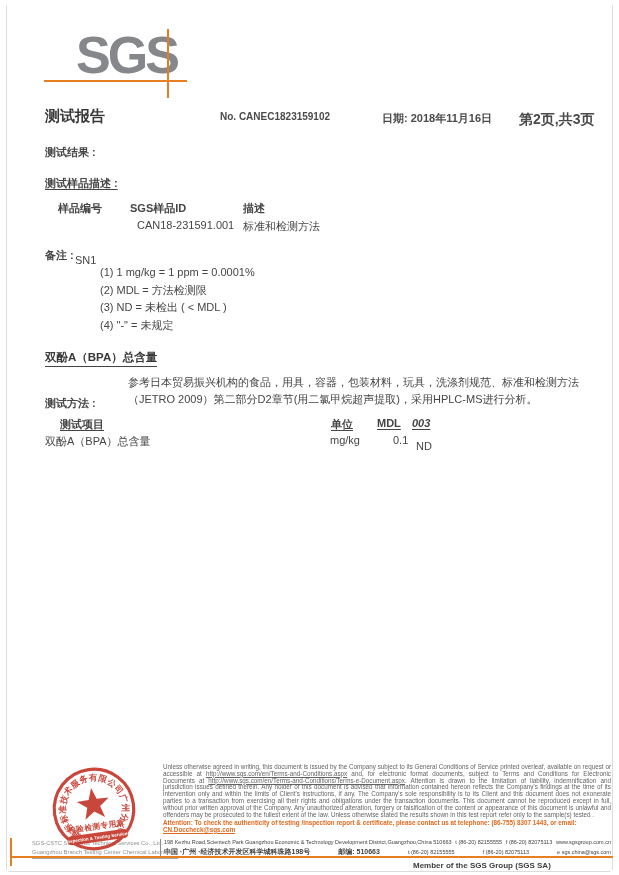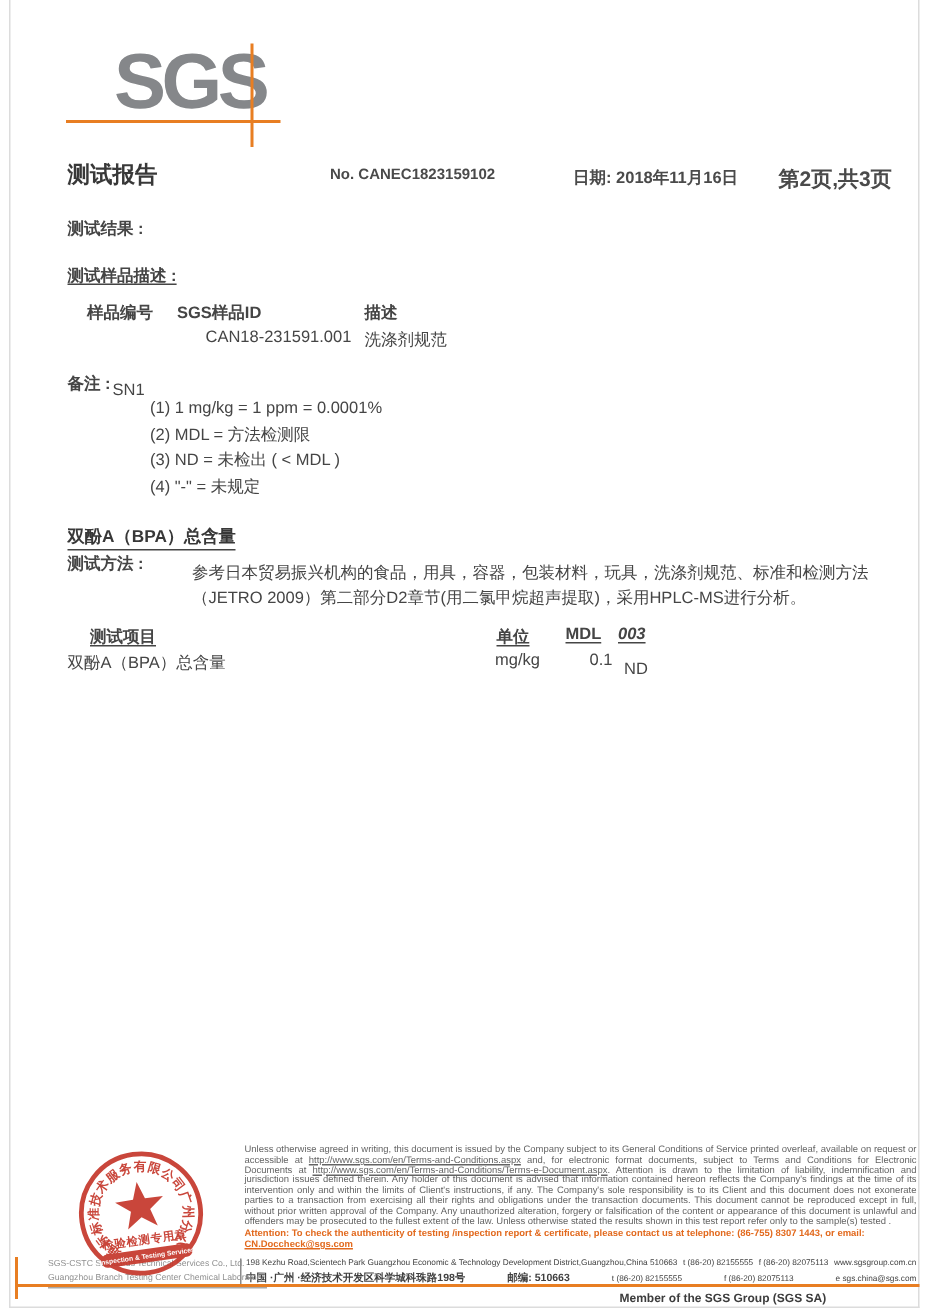--- a/index.html
+++ b/index.html
@@ -1,18 +1,18 @@
 <!DOCTYPE html>
 <html style="--accent-orange: #e87e22; --attention-orange: #e2691d; --logo-gray: #85878a; --stamp-red: #c5372b; --text-dark: #3c3c3c; --fineprint-gray: #646464; --company-gray: #909090;"><head>
 <meta charset="utf-8">
 <style>
   html,body{margin:0;padding:0;background:#ffffff;}
   .page{
     position:relative;width:619px;height:875px;background:#fff;overflow:hidden;
-    font-family:"Liberation Sans", sans-serif;color:var(--text-dark,#3c3c3c);
+    font-family:"Liberation Sans", sans-serif;color:var(--text-dark,#3c3c3c);border-radius:20px;
   }
   .page-edge{position:absolute;left:6px;top:-2px;width:605px;height:873px;
     border:1px solid #dcdcdc;border-top:none;pointer-events:none;}
   .abs{position:absolute;}
 
   
   .logo{position:absolute;left:76px;top:30px;font-size:52px;line-height:50px;
     font-weight:bold;letter-spacing:-3px;color:var(--logo-gray,#85878a);}
   .logo-hline{position:absolute;left:44px;top:80px;width:143px;height:2px;
     background:var(--accent-orange,#e87e22);}
@@ -23,29 +23,29 @@
   .report-no{position:absolute;left:220px;top:111px;font-size:10px;font-weight:bold;color:#4a4a4a;}
   .date{position:absolute;left:382px;top:111px;font-size:11px;font-weight:bold;color:#4a4a4a;}
   .pagination{position:absolute;left:519px;top:111px;font-size:14px;font-weight:bold;color:#4a4a4a;}
 
   
   .lbl{font-size:11px;font-weight:bold;color:#454545;}
   .val{font-size:11px;color:#454545;}
   .results-label{left:45px;top:145px;}
   .sample-title{left:45px;top:176px;text-decoration:underline;text-underline-offset:2px;}
 
-  .st-h1{left:58px;top:201px;}  .st-h2{left:118px;top:201px;} .st-h3{left:243px;top:201px;}
+  .st-h1{left:58px;top:201px;}  .st-h2{left:130px;top:201px;} .st-h3{left:243px;top:201px;}
   .st-c1{left:75px;top:219px;margin-top:35px;}  .st-c2{left:137px;top:219px;} .st-c3{left:243px;top:219px;}
 
   .remarks-label{left:45px;top:248px;}
   .remarks{left:100px;top:264px;font-size:11px;color:#454545;line-height:17.5px;}
 
   .bpa-title{left:45px;top:350px;font-size:11.5px;font-weight:bold;color:#383838;
     border-bottom:1.5px solid #444;padding-bottom:1px;}
-  .method-label{left:45px;top:368px;}
+  .method-label{left:45px;top:396px;}
   .method-text{left:128px;top:374px;width:462px;font-size:11px;color:#454545;line-height:17px;}
 
   .rt-h{font-size:11px;font-weight:bold;color:#454545;text-decoration:underline;text-underline-offset:2px;}
   .rt-h1{left:60px;top:417px;}  .rt-h2{left:331px;top:417px;}
   .rt-h3{left:377px;top:417px;} .rt-h4{left:412px;top:417px;font-style:italic;}
   .rt-c1{left:45px;top:434px;}  .rt-c2{left:330px;top:434px;}
   .rt-c3{left:381px;top:434px;padding-left:12px;} .rt-c4{left:416px;top:440px;}
 
   
   .fineprint{left:163px;top:764px;width:448px;font-size:6.3px;line-height:6.8px;
@@ -94,21 +94,21 @@
   <div class="pagination">第2页,共3页</div>
 
   <div class="abs lbl results-label">测试结果 :</div>
   <div class="abs lbl sample-title">测试样品描述 :</div>
 
   <div class="abs lbl st-h1">样品编号</div>
   <div class="abs lbl st-h2">SGS样品ID</div>
   <div class="abs lbl st-h3">描述</div>
   <div class="abs val st-c1">SN1</div>
   <div class="abs val st-c2">CAN18-231591.001</div>
-  <div class="abs val st-c3">洗涤剂规范</div>
+  <div class="abs val st-c3">标准和检测方法</div>
 
   <div class="abs lbl remarks-label">备注 :</div>
   <div class="abs remarks">
     <div>(1) 1 mg/kg = 1 ppm = 0.0001%</div>
     <div>(2) MDL = 方法检测限</div>
     <div>(3) ND = 未检出 ( &lt; MDL )</div>
     <div>(4) "-" = 未规定</div>
   </div>
 
   <div class="abs bpa-title">双酚A（BPA）总含量</div>

